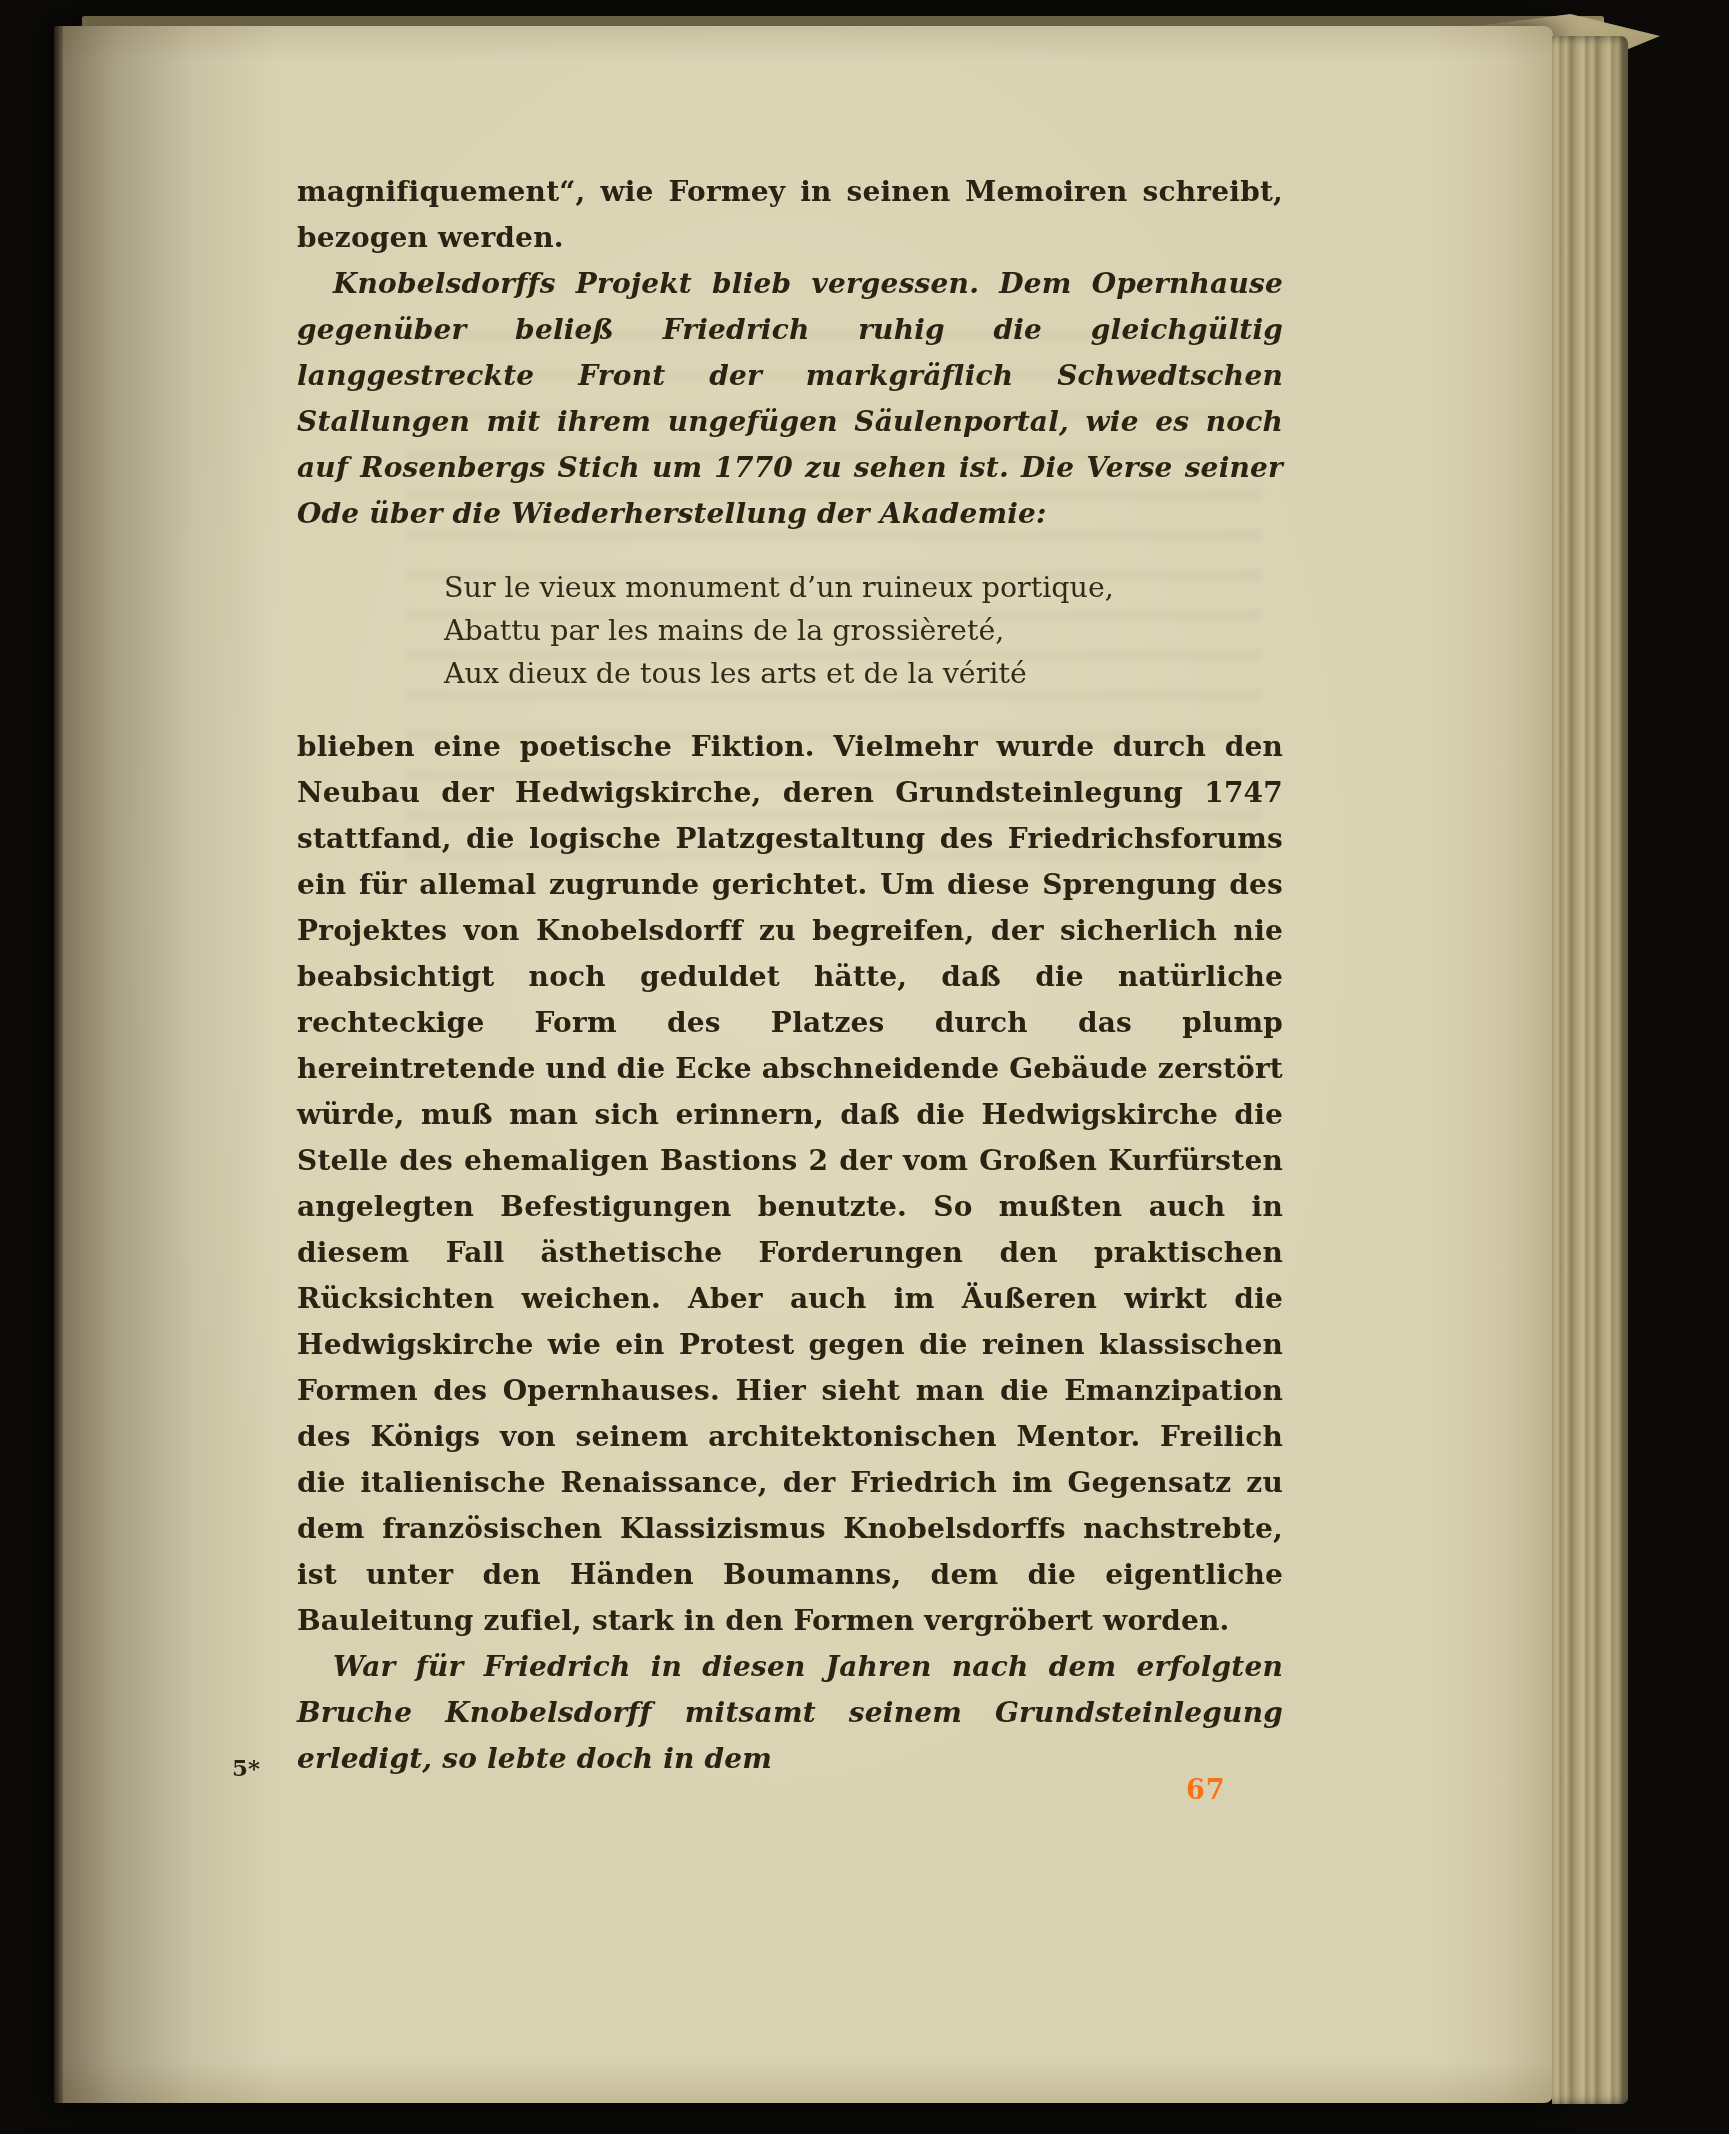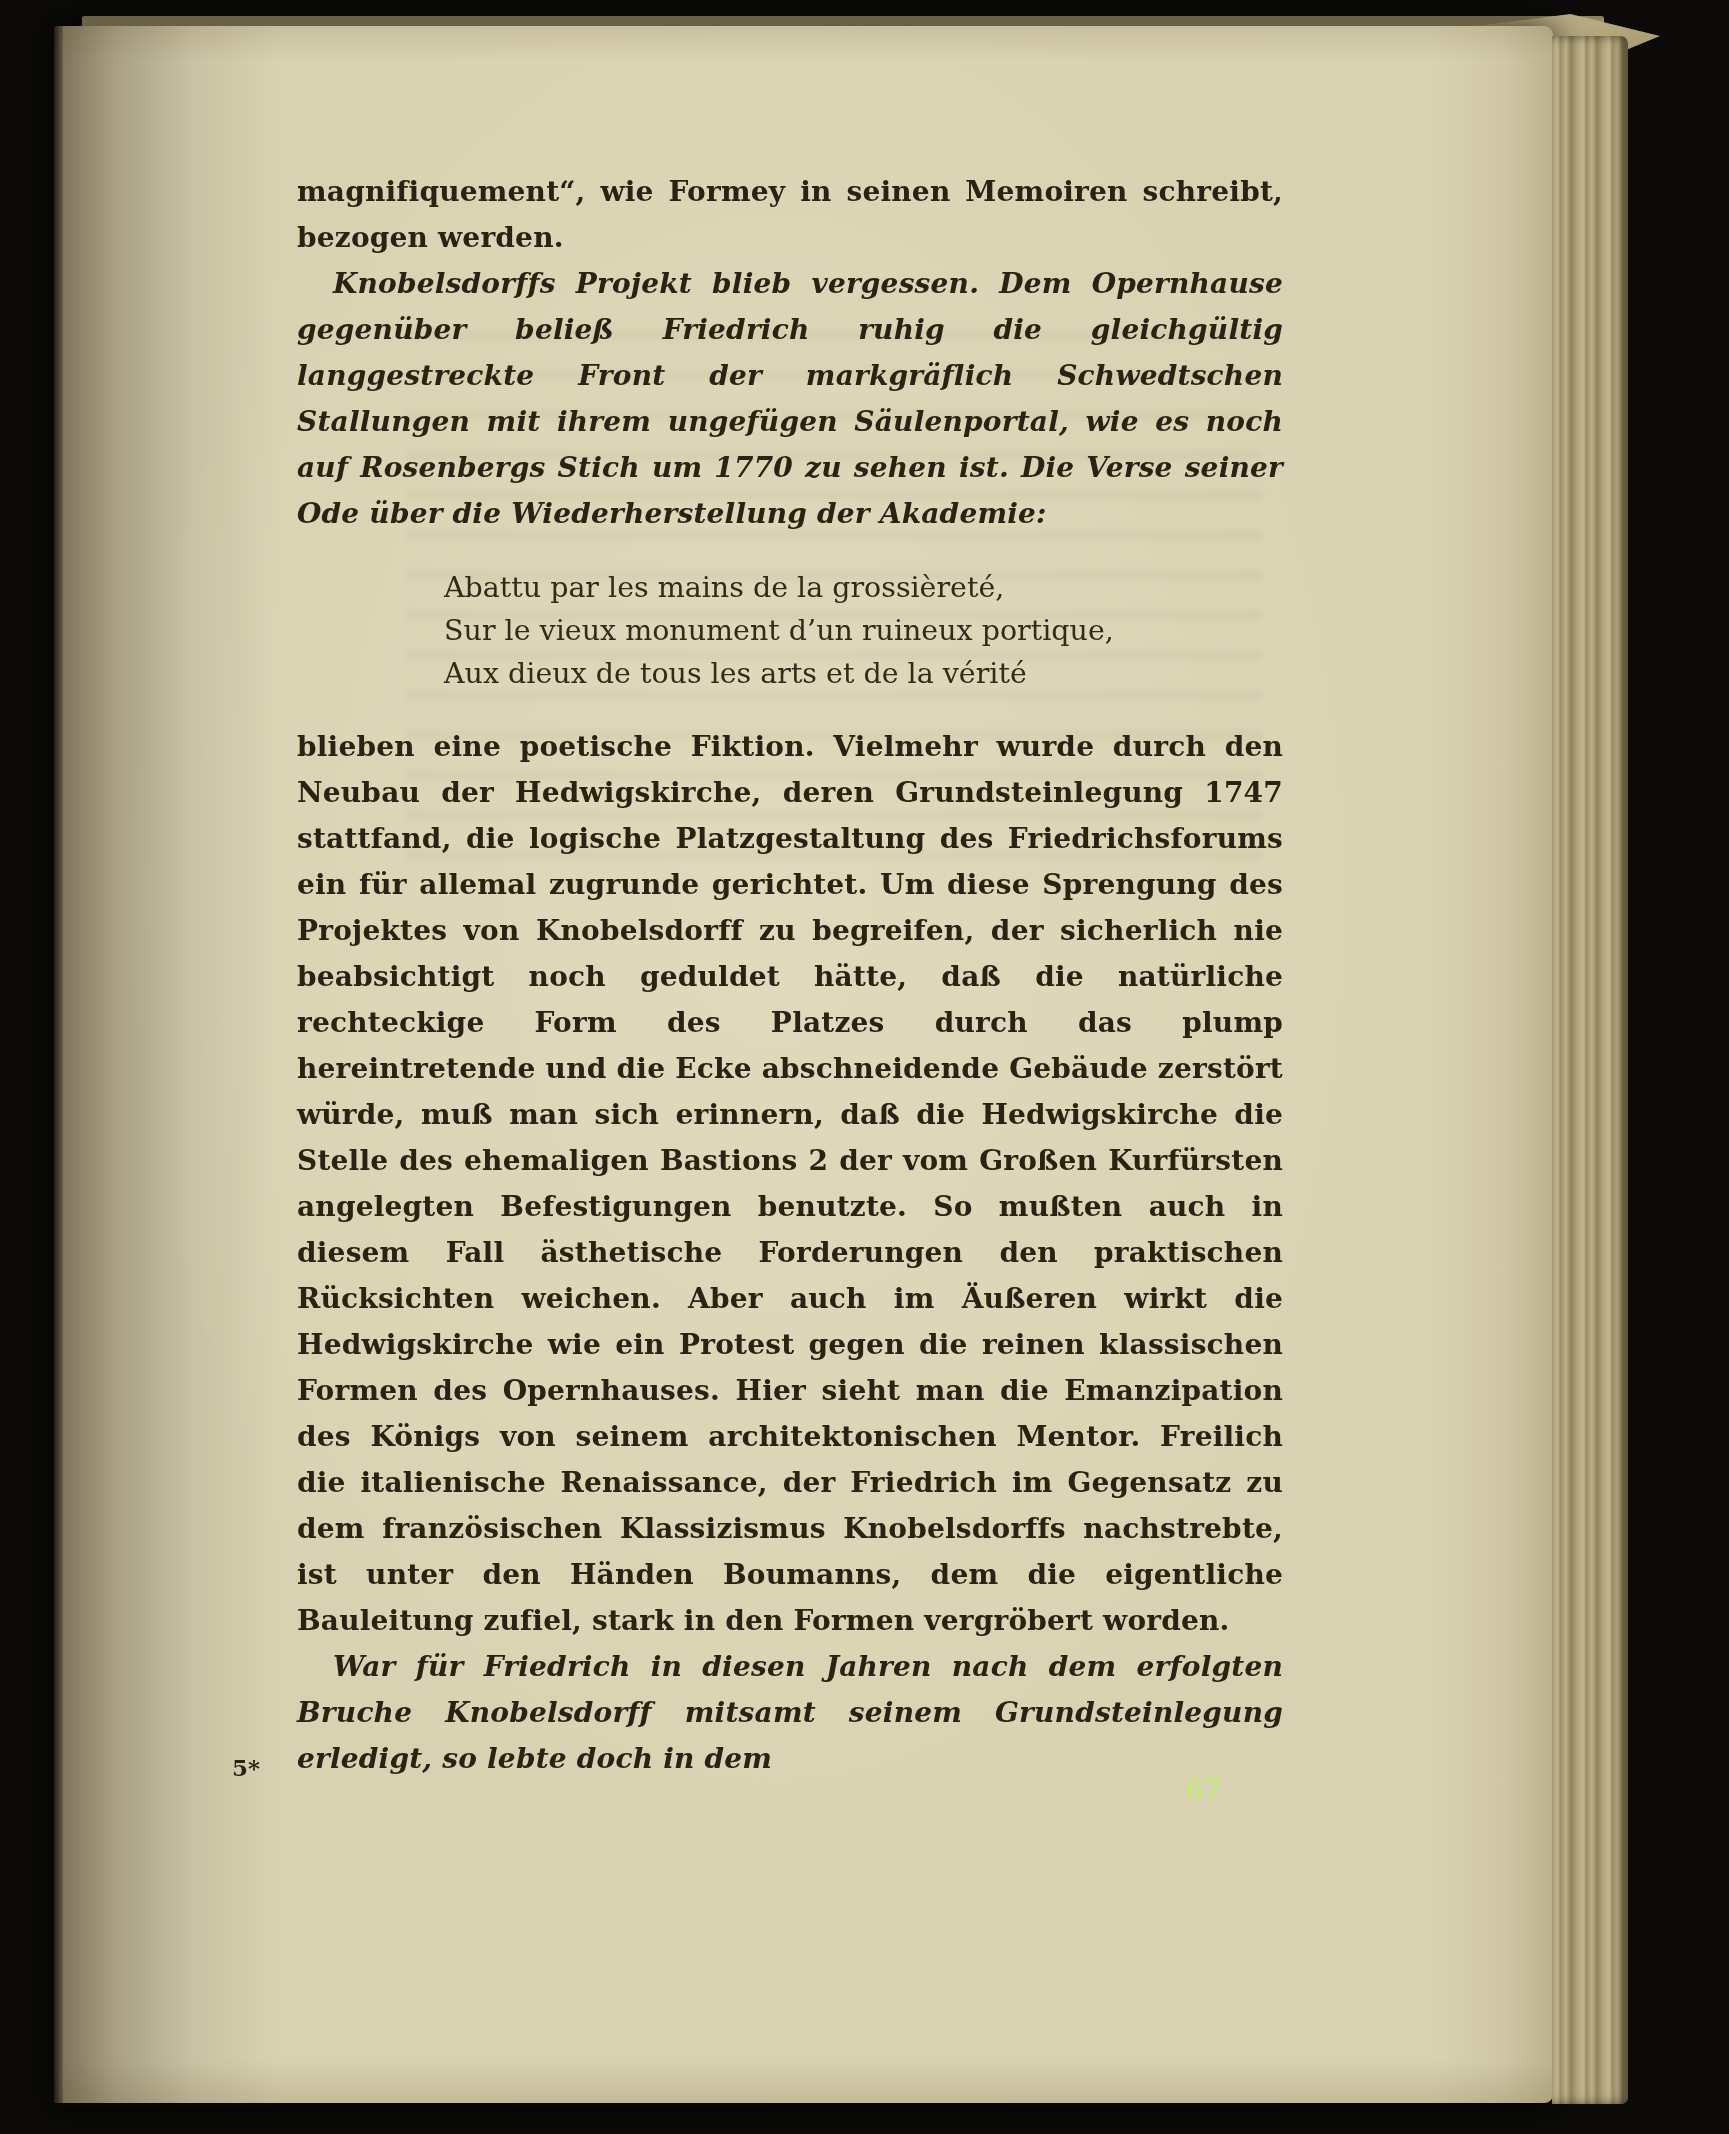--- a/index.html
+++ b/index.html
@@ -114,22 +114,22 @@
     top: 1754px;
     font-size: 23px;
     font-weight: bold;
     color: #2b2213;
   }
   .page-number {
     position: absolute;
     left: 1186px;
     top: 1774px;
     font-size: 27px;
-    font-weight: normal;
-    color: #bef264;
+    font-weight: bold;
+    color: #f97316;
     letter-spacing: 0.9px;
   }
   
   .show-through {
     position: absolute;
     left: 406px;
     top: 329px;
     width: 856px;
     height: 553px;
     background:
@@ -154,22 +154,22 @@
   <div class="page-edges"></div>
 
   <div class="show-through"></div>
 
   <div class="text-block">
     <p class="body-para">magnifiquement“, wie Formey in seinen Memoiren schreibt, bezogen werden.</p>
 
     <p class="body-para indent">Knobelsdorffs Projekt blieb vergessen. Dem Opernhause gegenüber beließ Friedrich ruhig die gleichgültig langgestreckte Front der markgräflich Schwedtschen Stallungen mit ihrem ungefügen Säulenportal, wie es noch auf Rosenbergs Stich um 1770 zu sehen ist. Die Verse seiner Ode über die Wiederherstellung der Akademie:</p>
 
     <div class="poem">
+      <span class="poem-line">Sur le vieux monument d’un ruineux portique,</span>
       <span class="poem-line">Abattu par les mains de la grossièreté,</span>
-      <span class="poem-line">Sur le vieux monument d’un ruineux portique,</span>
       <span class="poem-line">Aux dieux de tous les arts et de la vérité</span>
     </div>
 
     <p class="body-para">blieben eine poetische Fiktion. Vielmehr wurde durch den Neubau der Hedwigskirche, deren Grundsteinlegung 1747 stattfand, die logische Platzgestaltung des Friedrichsforums ein für allemal zugrunde gerichtet. Um diese Sprengung des Projektes von Knobelsdorff zu begreifen, der sicherlich nie beabsichtigt noch geduldet hätte, daß die natürliche rechteckige Form des Platzes durch das plump hereintretende und die Ecke abschneidende Gebäude zerstört würde, muß man sich erinnern, daß die Hedwigskirche die Stelle des ehemaligen Bastions 2 der vom Großen Kurfürsten angelegten Befestigungen benutzte. So mußten auch in diesem Fall ästhetische Forderungen den praktischen Rücksichten weichen. Aber auch im Äußeren wirkt die Hedwigskirche wie ein Protest gegen die reinen klassischen Formen des Opernhauses. Hier sieht man die Emanzipation des Königs von seinem architektonischen Mentor. Freilich die italienische Renaissance, der Friedrich im Gegensatz zu dem französischen Klassizismus Knobelsdorffs nachstrebte, ist unter den Händen Boumanns, dem die eigentliche Bauleitung zufiel, stark in den Formen vergröbert worden.</p>
 
     <p class="body-para indent">War für Friedrich in diesen Jahren nach dem erfolgten Bruche Knobelsdorff mitsamt seinem Grundsteinlegung erledigt, so lebte doch in dem</p>
   </div>
 
   <div class="sig-mark">5*</div>
 

